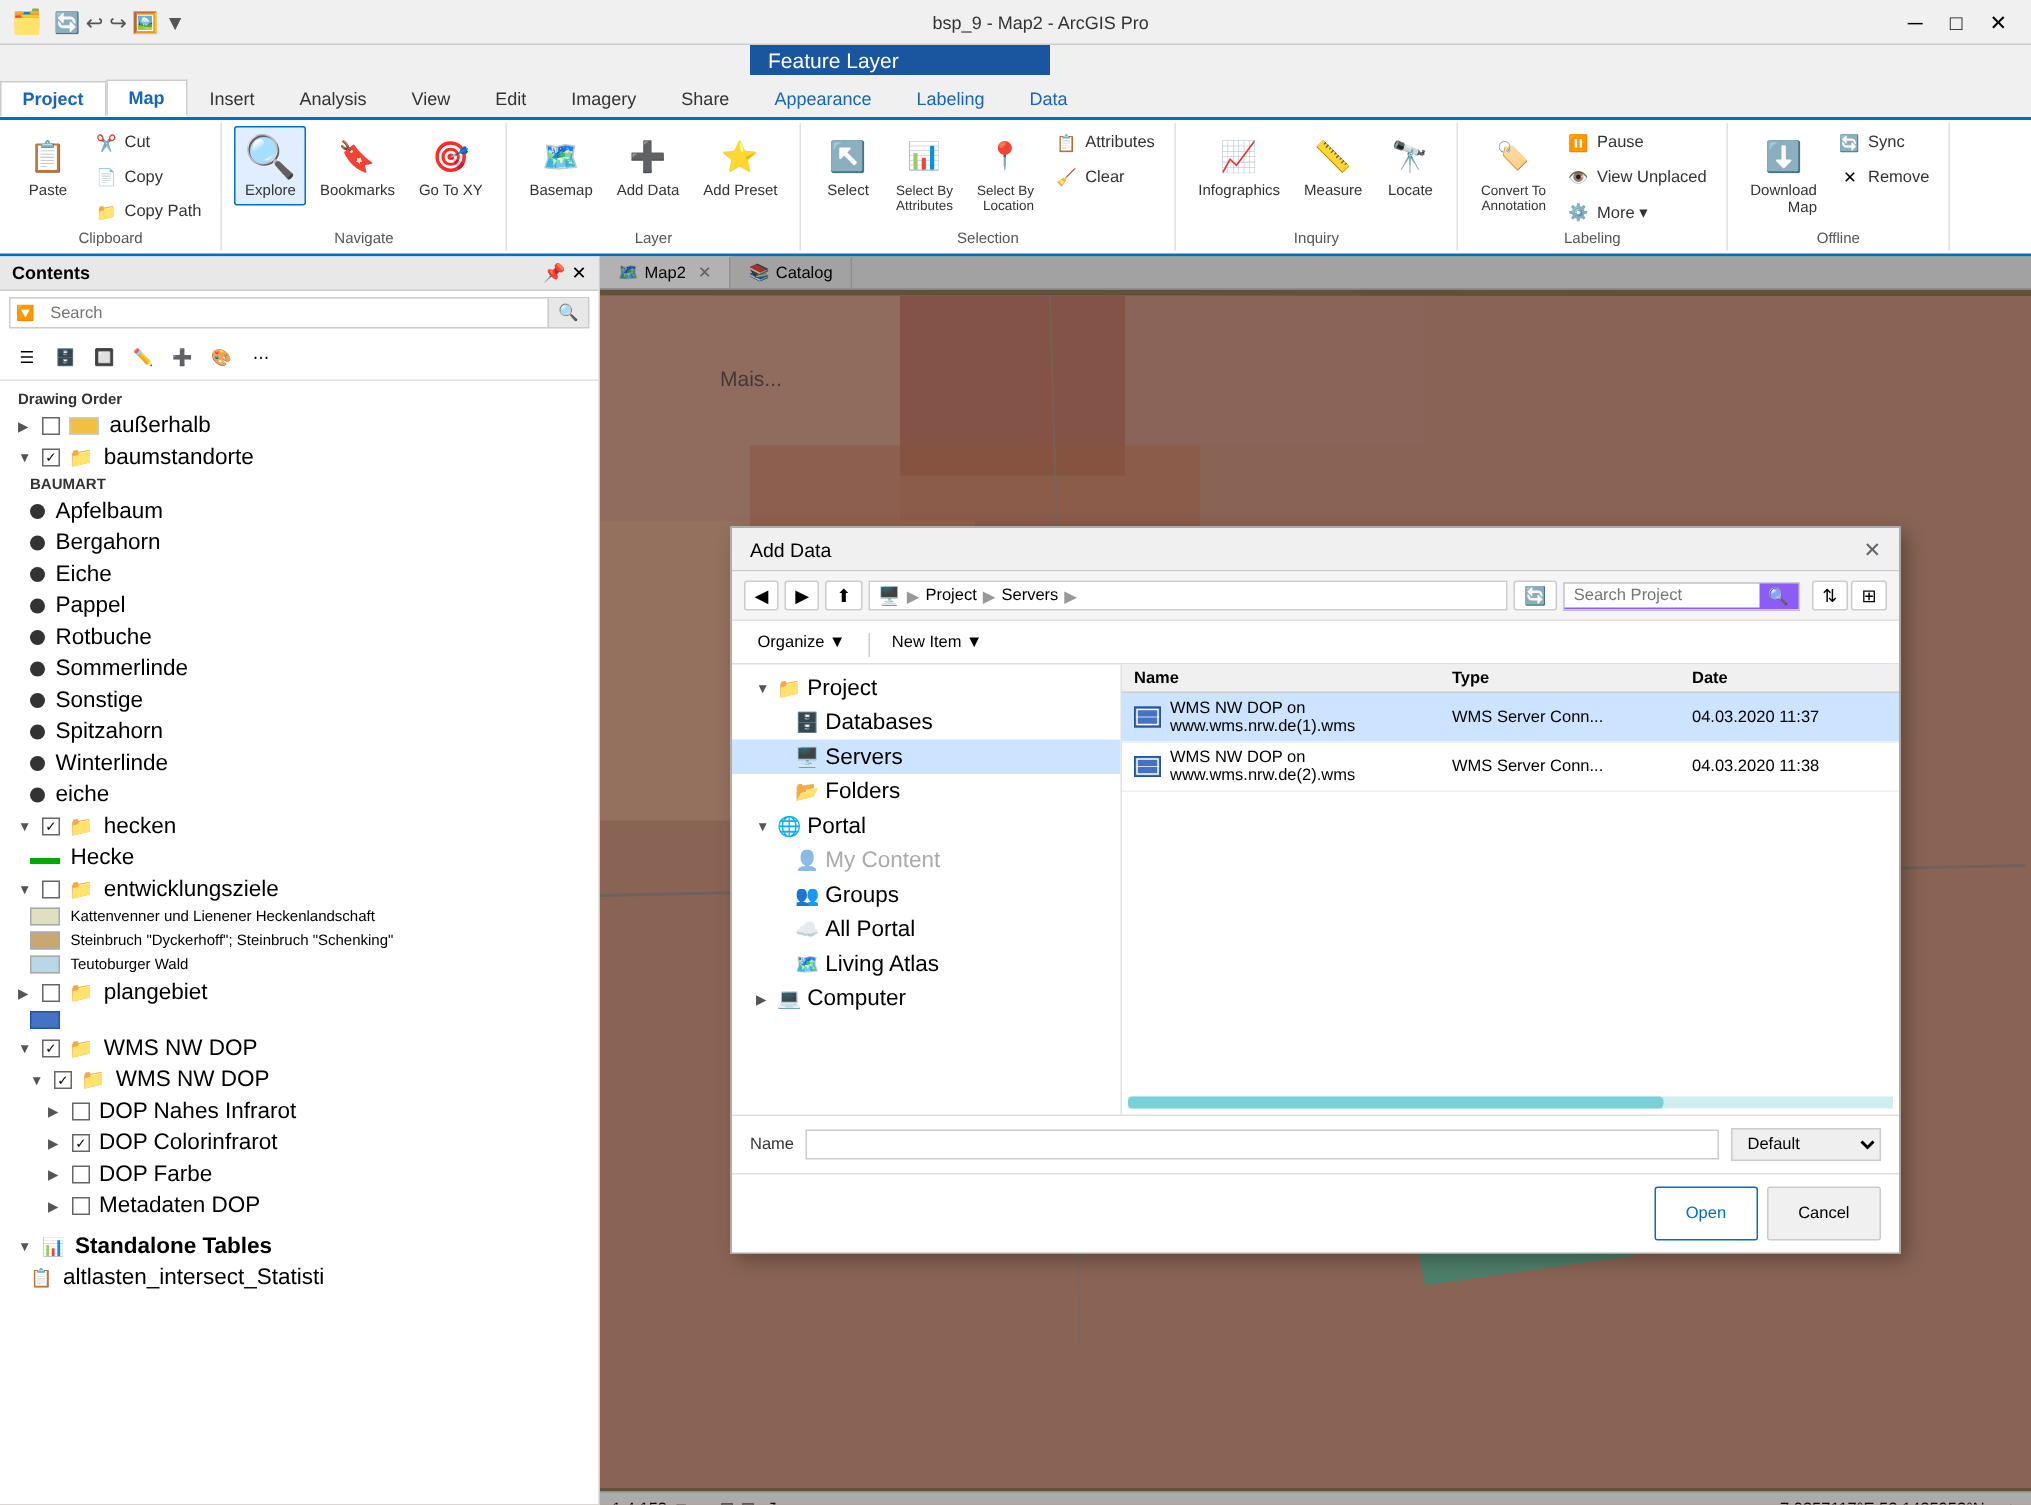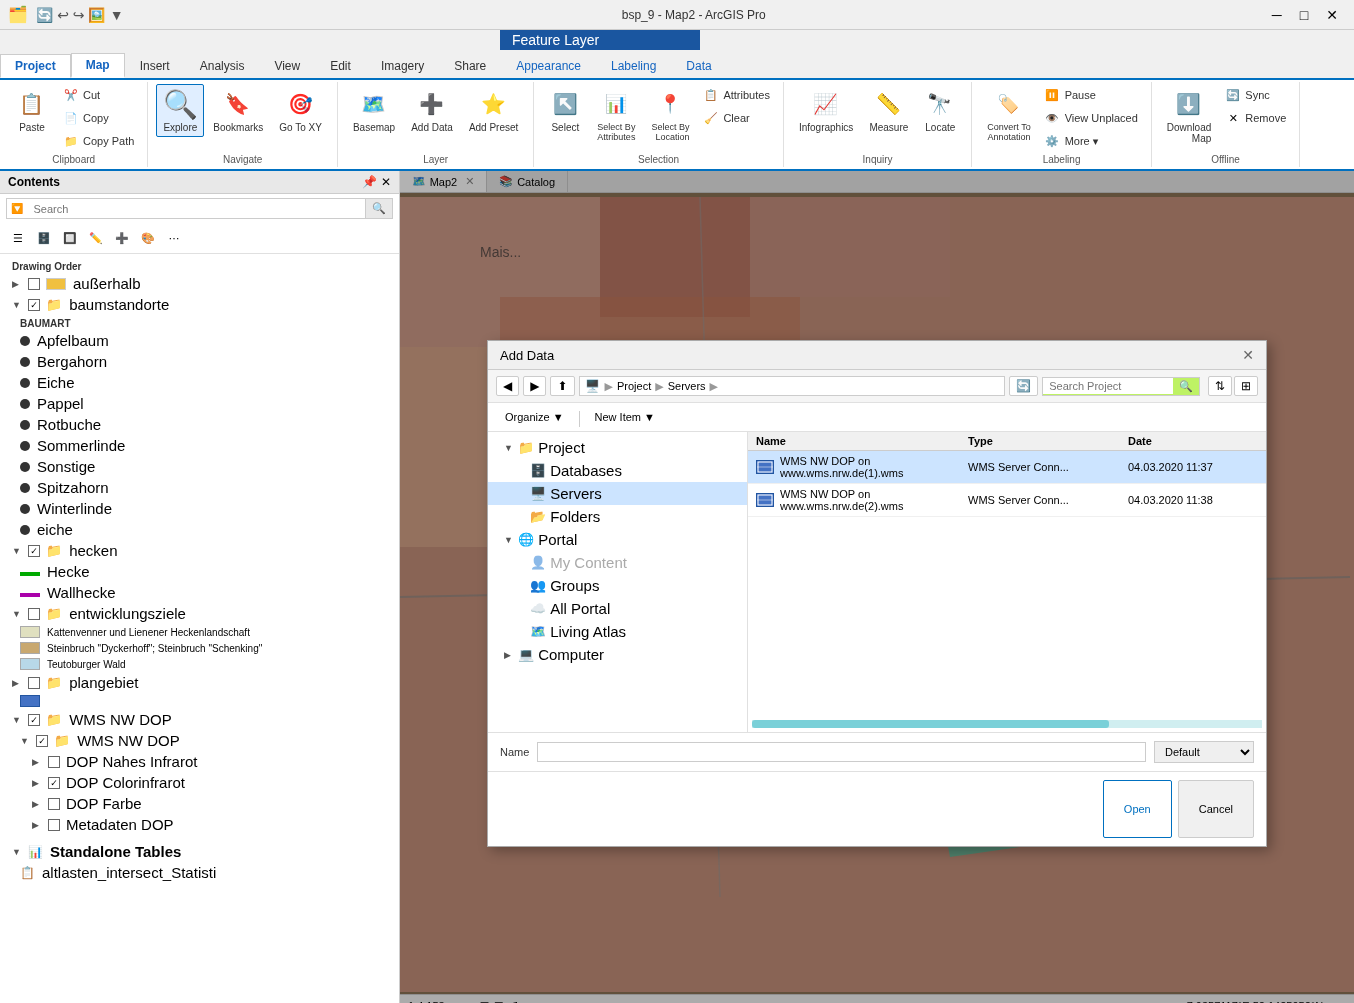--- a/index.html
+++ b/index.html
@@ -66,21 +66,21 @@
 
     
     .dialog-overlay { position: absolute; top: 0; left: 0; right: 0; bottom: 0; background: rgba(0,0,0,0.3); z-index: 100; display: flex; align-items: center; justify-content: center; }
     .dialog { background: white; border: 1px solid #aaa; box-shadow: 4px 4px 12px rgba(0,0,0,0.3); width: 780px; font-size: 11px; }
     .dialog-title-bar { background: #f0f0f0; border-bottom: 1px solid #ccc; padding: 6px 12px; display: flex; align-items: center; justify-content: space-between; }
     .dialog-title { font-size: 13px; font-weight: 500; }
     .dialog-close { cursor: pointer; font-size: 14px; color: #666; }
     .dialog-nav { display: flex; align-items: center; gap: 4px; padding: 6px 8px; border-bottom: 1px solid #e0e0e0; background: #f5f5f5; }
     .nav-btn { padding: 2px 6px; background: white; border: 1px solid #ccc; cursor: pointer; font-size: 12px; border-radius: 2px; }
     .nav-path { flex: 1; display: flex; align-items: center; background: white; border: 1px solid #ccc; padding: 2px 6px; gap: 4px; font-size: 11px; }
-    .nav-search { display: flex; align-items: center; border: 1px solid #ccc; background: #bef264; }
+    .nav-search { display: flex; align-items: center; border: 1px solid #ccc; background: #8b5cf6; }
     .nav-search input { border: none; outline: none; padding: 2px 6px; font-size: 11px; width: 120px; }
     .nav-search-btn { padding: 2px 6px; cursor: pointer; }
     .dialog-toolbar { display: flex; align-items: flex-end; gap: 4px; padding: 4px 8px; border-bottom: 1px solid #e0e0e0; }
     .toolbar-btn { padding: 3px 8px; background: white; border: 1px solid transparent; cursor: pointer; border-radius: 2px; font-size: 11px; display: flex; align-items: center; gap: 3px; }
     .toolbar-sep { width: 1px; height: 16px; background: #ccc; margin: 0 2px; }
     .dialog-body { display: flex; height: 300px; }
     .dialog-tree { width: 260px; border-right: 1px solid #e0e0e0; overflow-y: auto; padding: 4px 0; }
     .dialog-tree-item { padding: 3px 8px 3px 16px; cursor: pointer; display: flex; align-items: center; gap: 4px; }
     .dialog-tree-item.selected { background: #cce4ff; }
     .dialog-tree-expand { font-size: 9px; color: #555; width: 10px; }
@@ -91,21 +91,21 @@
     .list-col-type { width: 160px; }
     .list-col-date { width: 130px; }
     .list-row { display: flex; padding: 4px 8px; border-bottom: 1px solid #f0f0f0; cursor: pointer; align-items: center; }
     .list-row.selected { background: #cce4ff; }
     .list-row-icon { width: 18px; height: 14px; background: #4472c4; margin-right: 6px; display: flex; align-items: center; justify-content: center; font-size: 8px; color: white; border: 1px solid #2255a0; }
     .dialog-footer { border-top: 1px solid #e0e0e0; padding: 8px 12px; display: flex; align-items: center; gap: 8px; }
     .footer-label { color: #333; }
     .footer-input { flex: 1; border: 1px solid #ccc; padding: 3px 6px; font-size: 11px; }
     .footer-select { border: 1px solid #ccc; padding: 3px 6px; font-size: 11px; width: 100px; }
     .dialog-buttons { display: flex; gap: 6px; padding: 8px 12px; justify-content: flex-end; border-top: 1px solid #e0e0e0; }
-    .dialog-btn { padding: 22px 20px; font-size: 11px; cursor: pointer; border: 1px solid #ccc; background: #f0f0f0; border-radius: 2px; text-align: center; }
+    .dialog-btn { padding: 11px 20px; font-size: 11px; cursor: pointer; border: 1px solid #ccc; background: #f0f0f0; border-radius: 2px; text-align: center; }
     .dialog-btn.primary { background: white; border-color: #0070c0; color: #0070c0; }
   </style>
 </head>
 <body>
 
 <div class="title-bar">
   <div class="title-bar-left">
     <span style="font-size:16px;">🗂️</span>
     <span style="font-size:14px; margin-left:4px; color:#555;">🔄 ↩ ↪ 🖼️ ▼</span>
   </div>
@@ -378,24 +378,20 @@
 
       <div class="tree-item">
         <span class="expand-arrow">▼</span>
         <span class="checkbox checked">✓</span>
         <span style="font-size:13px; margin-right:3px;">📁</span>
         <span class="tree-label">hecken</span>
       </div>
       <div class="tree-item tree-indent1">
         <span class="tree-swatch" style="background:#00aa00; height:4px; margin-top:4px;"></span>
         <span class="tree-label">Hecke</span>
-      </div>
-      <div class="tree-item tree-indent1">
-        <span class="tree-swatch" style="background:#aa00aa; height:4px; margin-top:4px;"></span>
-        <span class="tree-label">Wallhecke</span>
       </div>
 
       <div class="tree-item">
         <span class="expand-arrow">▼</span>
         <span class="checkbox"></span>
         <span style="font-size:13px; margin-right:3px;">📁</span>
         <span class="tree-label">entwicklungsziele</span>
       </div>
       <div class="tree-item tree-indent1">
         <span class="tree-swatch" style="background:#e0e0c0; border:1px solid #aaa;"></span>

